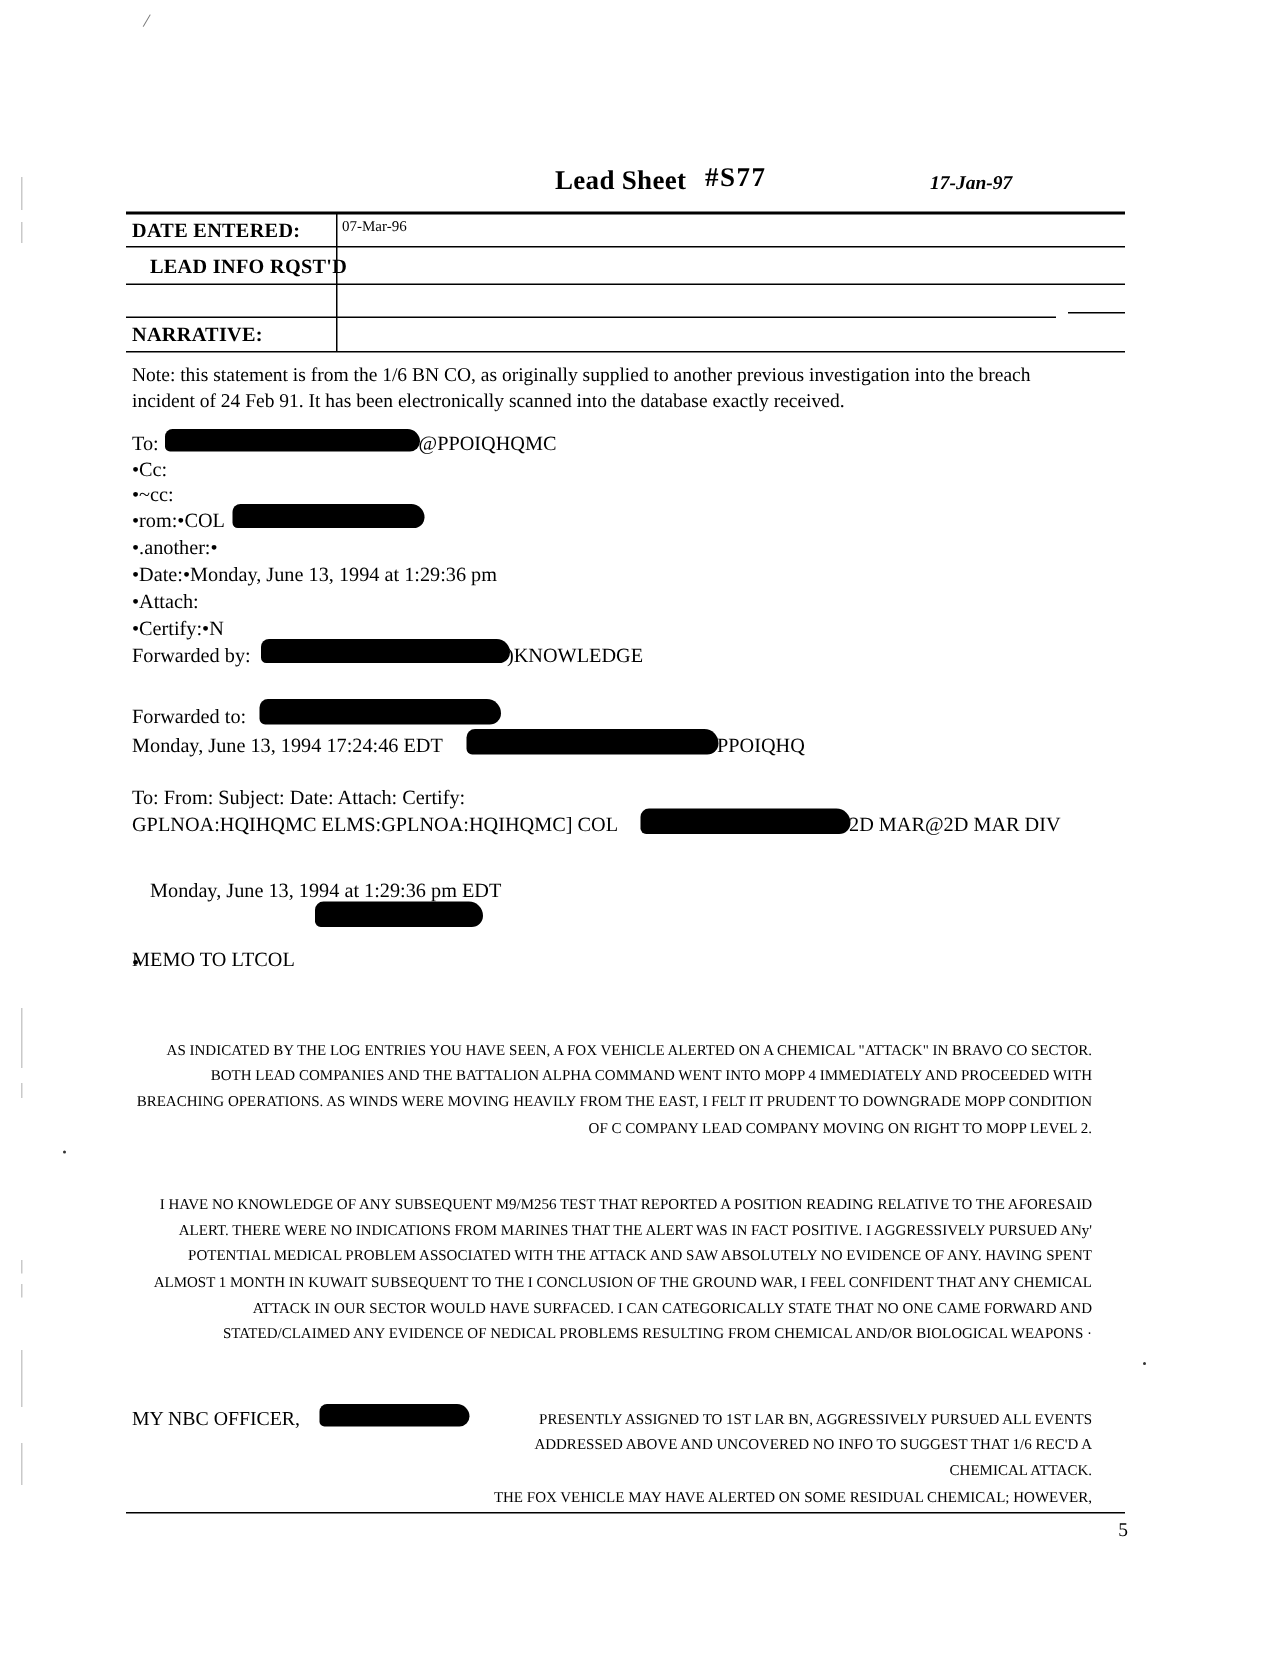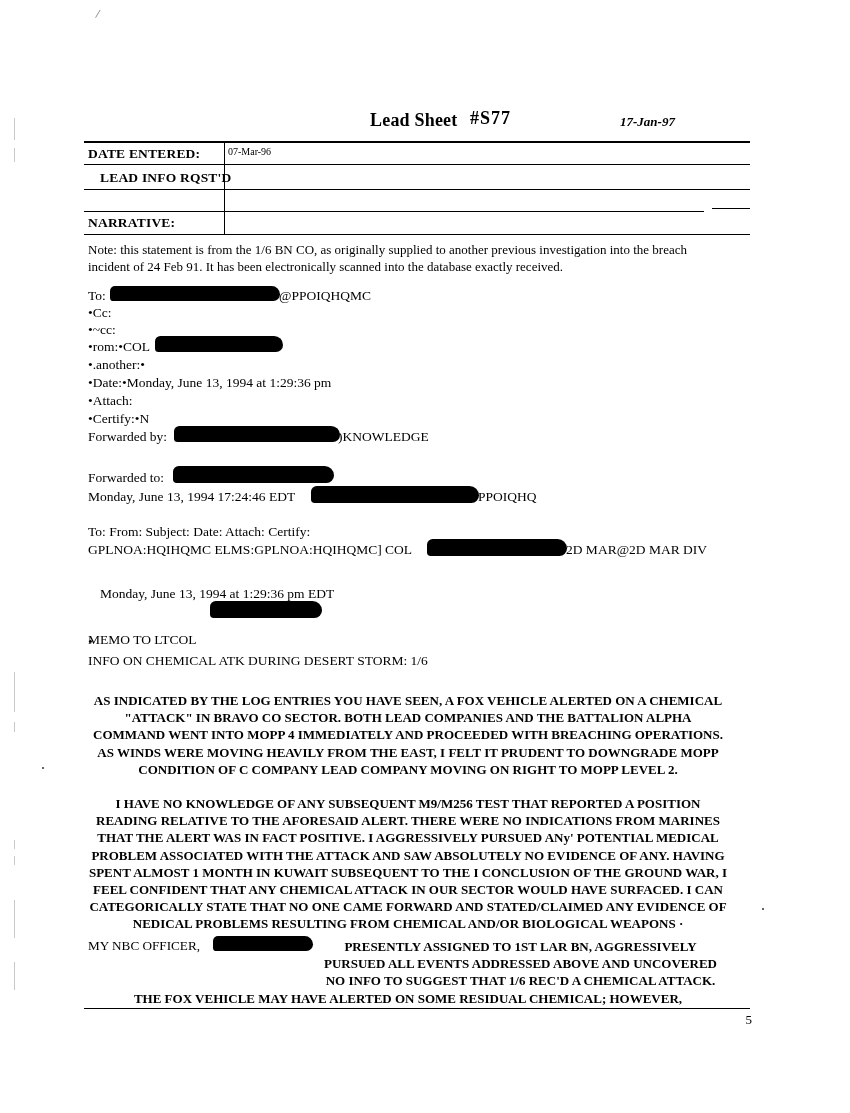--- a/index.html
+++ b/index.html
@@ -104,24 +104,23 @@
     position: absolute;
     left: 88px;
     font-size: 13.5px;
     white-space: pre;
   }
 
   .para {
     position: absolute;
     left: 88px;
     width: 640px;
-    font-size: 13px;
+    font-size: 10px;
     line-height: 17.2px;
-    text-align: center;
-    font-weight: bold;
+    text-align: right;
   }
 
   
   .redact {
     position: absolute;
     background: #000;
     border-radius: 2px;
   }
   .redact.r2 { border-radius: 6px 10px 8px 4px; }
 
@@ -204,21 +203,20 @@
   <div class="body-line" style="top:524px;">To: From: Subject: Date: Attach: Certify:</div>
   <div class="body-line" style="top:542px;">GPLNOA:HQIHQMC ELMS:GPLNOA:HQIHQMC] COL</div>
   <div class="redact r2" style="left:427px;top:539px;width:140px;height:17px;"></div>
   <div class="body-line" style="left:566px;top:542px;">2D MAR@2D MAR DIV</div>
   <div class="body-line" style="top:586px;margin-left:12px;">Monday, June 13, 1994 at 1:29:36 pm EDT</div>
 
   <div class="body-line" style="top:632px;">MEMO TO LTCOL</div>
   <div class="redact r2" style="left:210px;top:601px;width:112px;height:17px;"></div>
 
   <div class="body-line" style="top:634px;">•</div>
-  <div class="body-line" style="top:653px;">INFO ON CHEMICAL ATK DURING DESERT STORM: 1/6</div>
 
   <div class="para" style="top:692px;">AS INDICATED BY THE LOG ENTRIES YOU HAVE SEEN, A FOX VEHICLE ALERTED ON A CHEMICAL "ATTACK" IN BRAVO CO SECTOR. BOTH LEAD COMPANIES AND THE BATTALION ALPHA COMMAND WENT INTO MOPP 4 IMMEDIATELY AND PROCEEDED WITH BREACHING OPERATIONS. AS WINDS WERE MOVING HEAVILY FROM THE EAST, I FELT IT PRUDENT TO DOWNGRADE MOPP CONDITION OF C COMPANY  LEAD COMPANY MOVING ON RIGHT  TO MOPP LEVEL 2.</div>
   <div class="para" style="top:795px;">I HAVE NO KNOWLEDGE OF ANY SUBSEQUENT M9/M256 TEST THAT REPORTED A POSITION READING RELATIVE TO THE AFORESAID ALERT. THERE WERE NO INDICATIONS FROM MARINES THAT THE ALERT WAS IN FACT POSITIVE. I AGGRESSIVELY PURSUED ANy' POTENTIAL MEDICAL PROBLEM ASSOCIATED WITH THE ATTACK AND SAW ABSOLUTELY NO EVIDENCE OF ANY. HAVING SPENT ALMOST 1 MONTH IN KUWAIT SUBSEQUENT TO THE I CONCLUSION OF THE GROUND WAR, I FEEL CONFIDENT THAT ANY CHEMICAL ATTACK IN OUR SECTOR WOULD HAVE SURFACED. I CAN CATEGORICALLY STATE THAT NO ONE CAME FORWARD AND STATED/CLAIMED ANY EVIDENCE OF NEDICAL PROBLEMS RESULTING FROM CHEMICAL AND/OR BIOLOGICAL WEAPONS ·</div>
 
   <div class="body-line" style="top:938px;font-size:13.2px;">MY NBC OFFICER,</div>
   <div class="redact r2" style="left:213px;top:936px;width:100px;height:15px;"></div>
   <div class="para" style="top:938px;left:313px;width:415px;">PRESENTLY ASSIGNED TO 1ST LAR BN, AGGRESSIVELY PURSUED ALL EVENTS ADDRESSED ABOVE AND UNCOVERED NO INFO TO SUGGEST THAT 1/6 REC'D A CHEMICAL ATTACK.</div>
   <div class="para" style="top:955px;left:88px;width:640px;"></div>
   <div class="para" style="top:990px;">THE FOX VEHICLE MAY HAVE ALERTED ON SOME RESIDUAL CHEMICAL; HOWEVER,</div>
 

